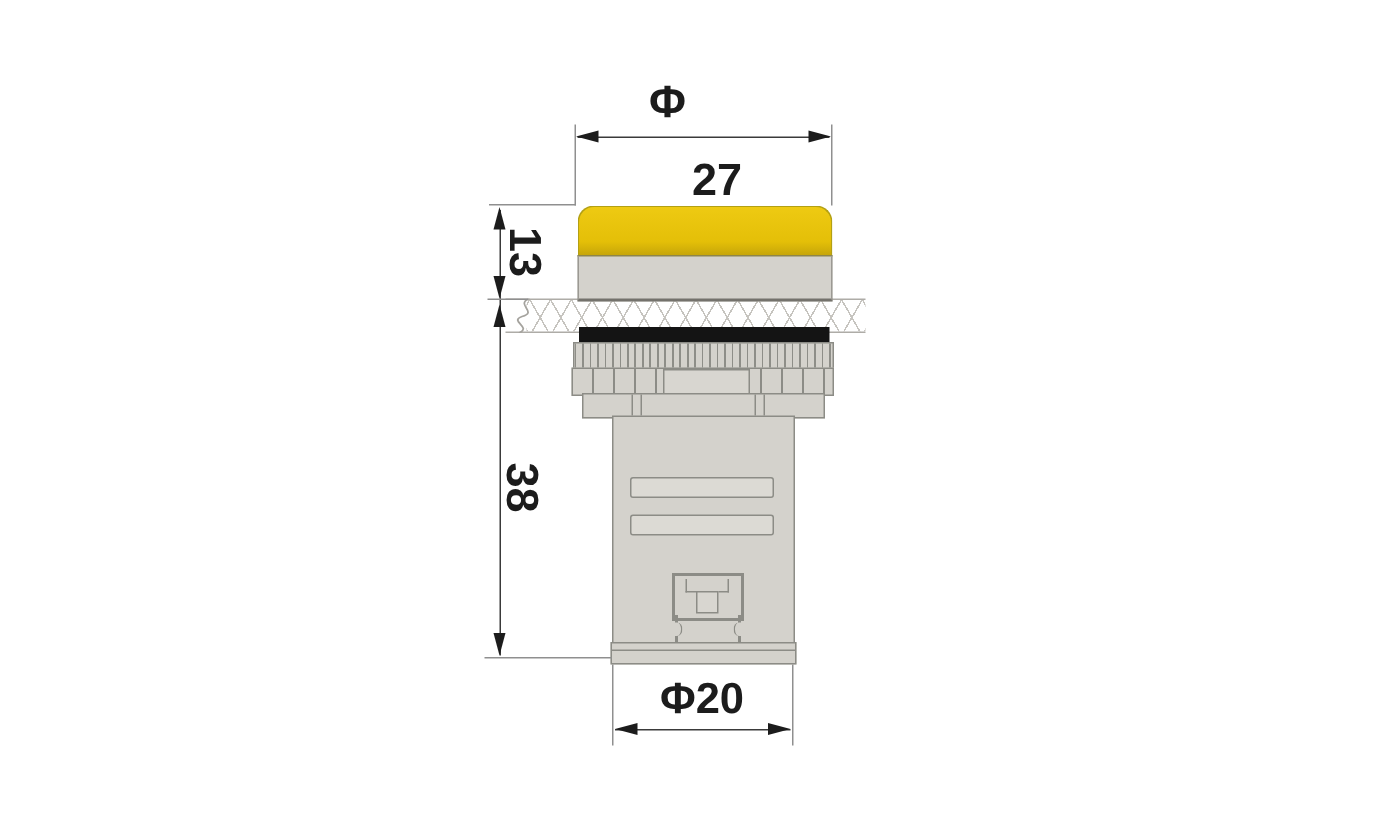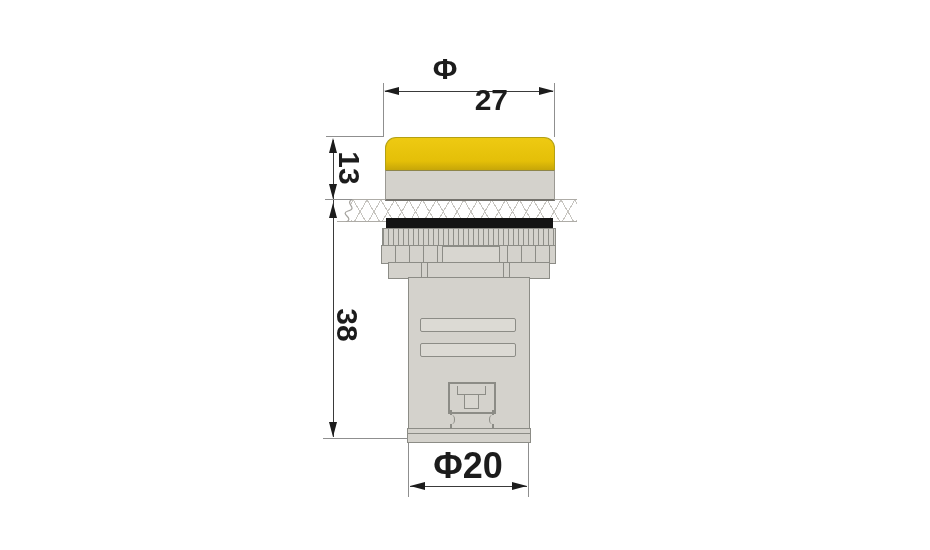--- a/index.html
+++ b/index.html
@@ -141,33 +141,33 @@
   <div class="abs base-flange">
     <div class="flange-seam"></div>
   </div>
 
   <div class="abs extline" style="left:383px; top:83px; width:1px; height:54px;"></div>
   <div class="abs extline" style="left:554px; top:83px; width:1px; height:54px;"></div>
   <div class="abs dimline" style="left:385px; top:91px; width:168px; height:1px;"></div>
   <div class="abs arrow ar-left" style="left:384px; top:87px;"></div>
   <div class="abs arrow ar-right" style="left:539px; top:87px;"></div>
   <div class="abs dimtext" style="left:425px; top:54px; width:40px;">Φ</div>
-  <div class="abs dimtext" style="left:448px; top:85px; width:60px;text-align:right;">27</div>
+  <div class="abs dimtext" style="left:448px; top:106px; width:60px;">27</div>
 
   <div class="abs dimline" style="left:333px; top:140px; width:1px; height:297px;"></div>
   <div class="abs arrow ar-up" style="left:329px; top:138px;"></div>
   <div class="abs arrow ar-down" style="left:329px; top:184px;"></div>
   <div class="abs arrow ar-up" style="left:329px; top:203px;"></div>
   <div class="abs arrow ar-down" style="left:329px; top:422px;"></div>
   <div class="abs extline" style="left:326px; top:136px; width:58px; height:1px;"></div>
   <div class="abs extline" style="left:325px; top:199px; width:27px; height:1px;"></div>
   <div class="abs extline" style="left:323px; top:438px; width:85px; height:1px;"></div>
   <div class="abs dimtext vtext" style="left:319px; top:153px;">13</div>
   <div class="abs dimtext vtext" style="left:317px; top:310px;">38</div>
 
   <div class="abs extline" style="left:408px; top:443px; width:1px; height:54px;"></div>
   <div class="abs extline" style="left:528px; top:443px; width:1px; height:54px;"></div>
   <div class="abs dimline" style="left:410px; top:486px; width:117px; height:1px;"></div>
   <div class="abs arrow ar-left" style="left:410px; top:482px;"></div>
   <div class="abs arrow ar-right" style="left:512px; top:482px;"></div>
-  <div class="abs dimtext" style="left:428px; top:451px; width:80px; font-size:36px;text-align:center;">Φ20</div>
+  <div class="abs dimtext" style="left:428px; top:451px; width:80px; font-size:29px;text-align:center;">Φ20</div>
 
 </div>
 
 </body></html>

